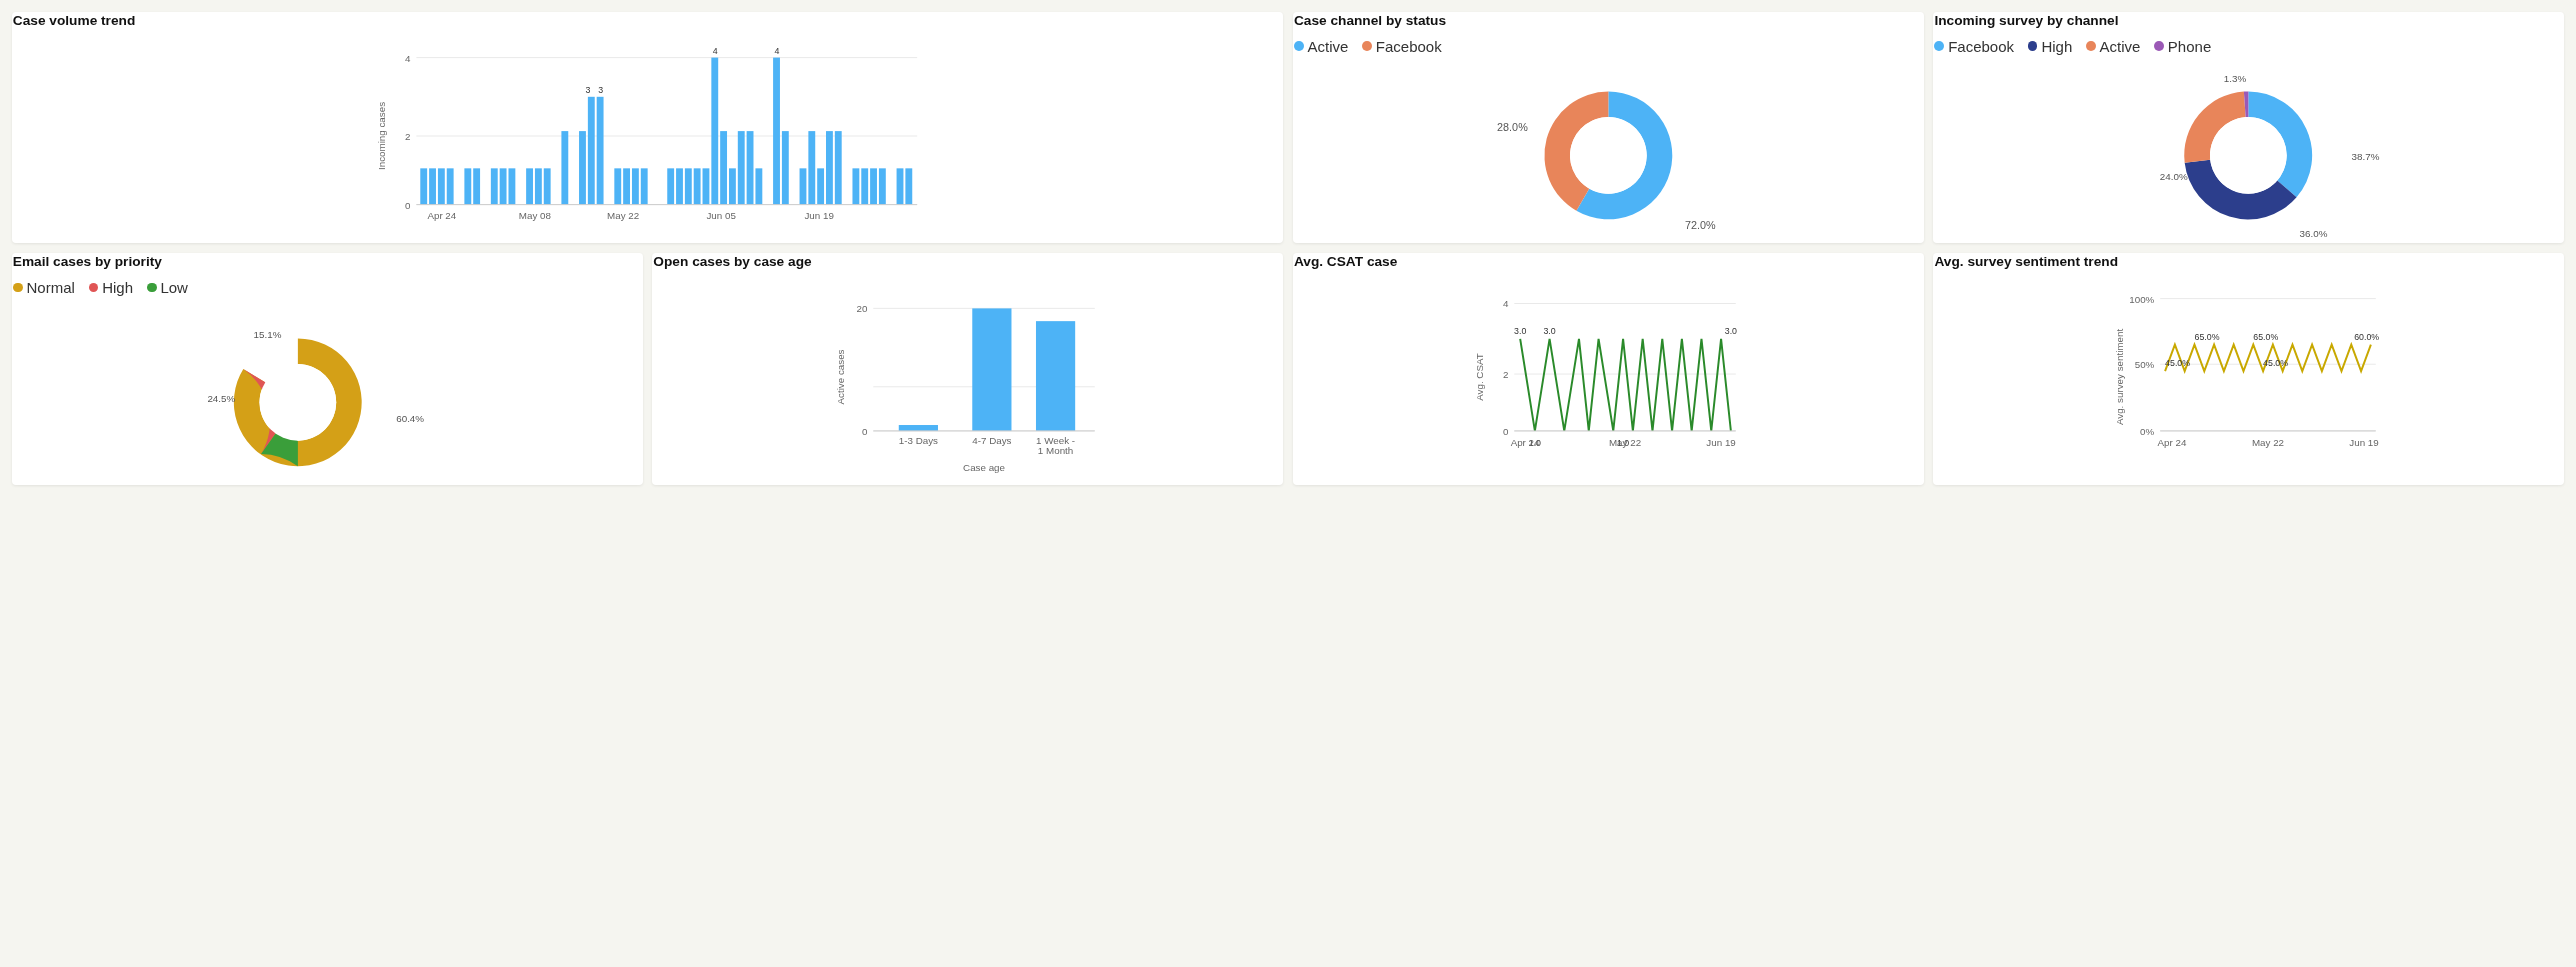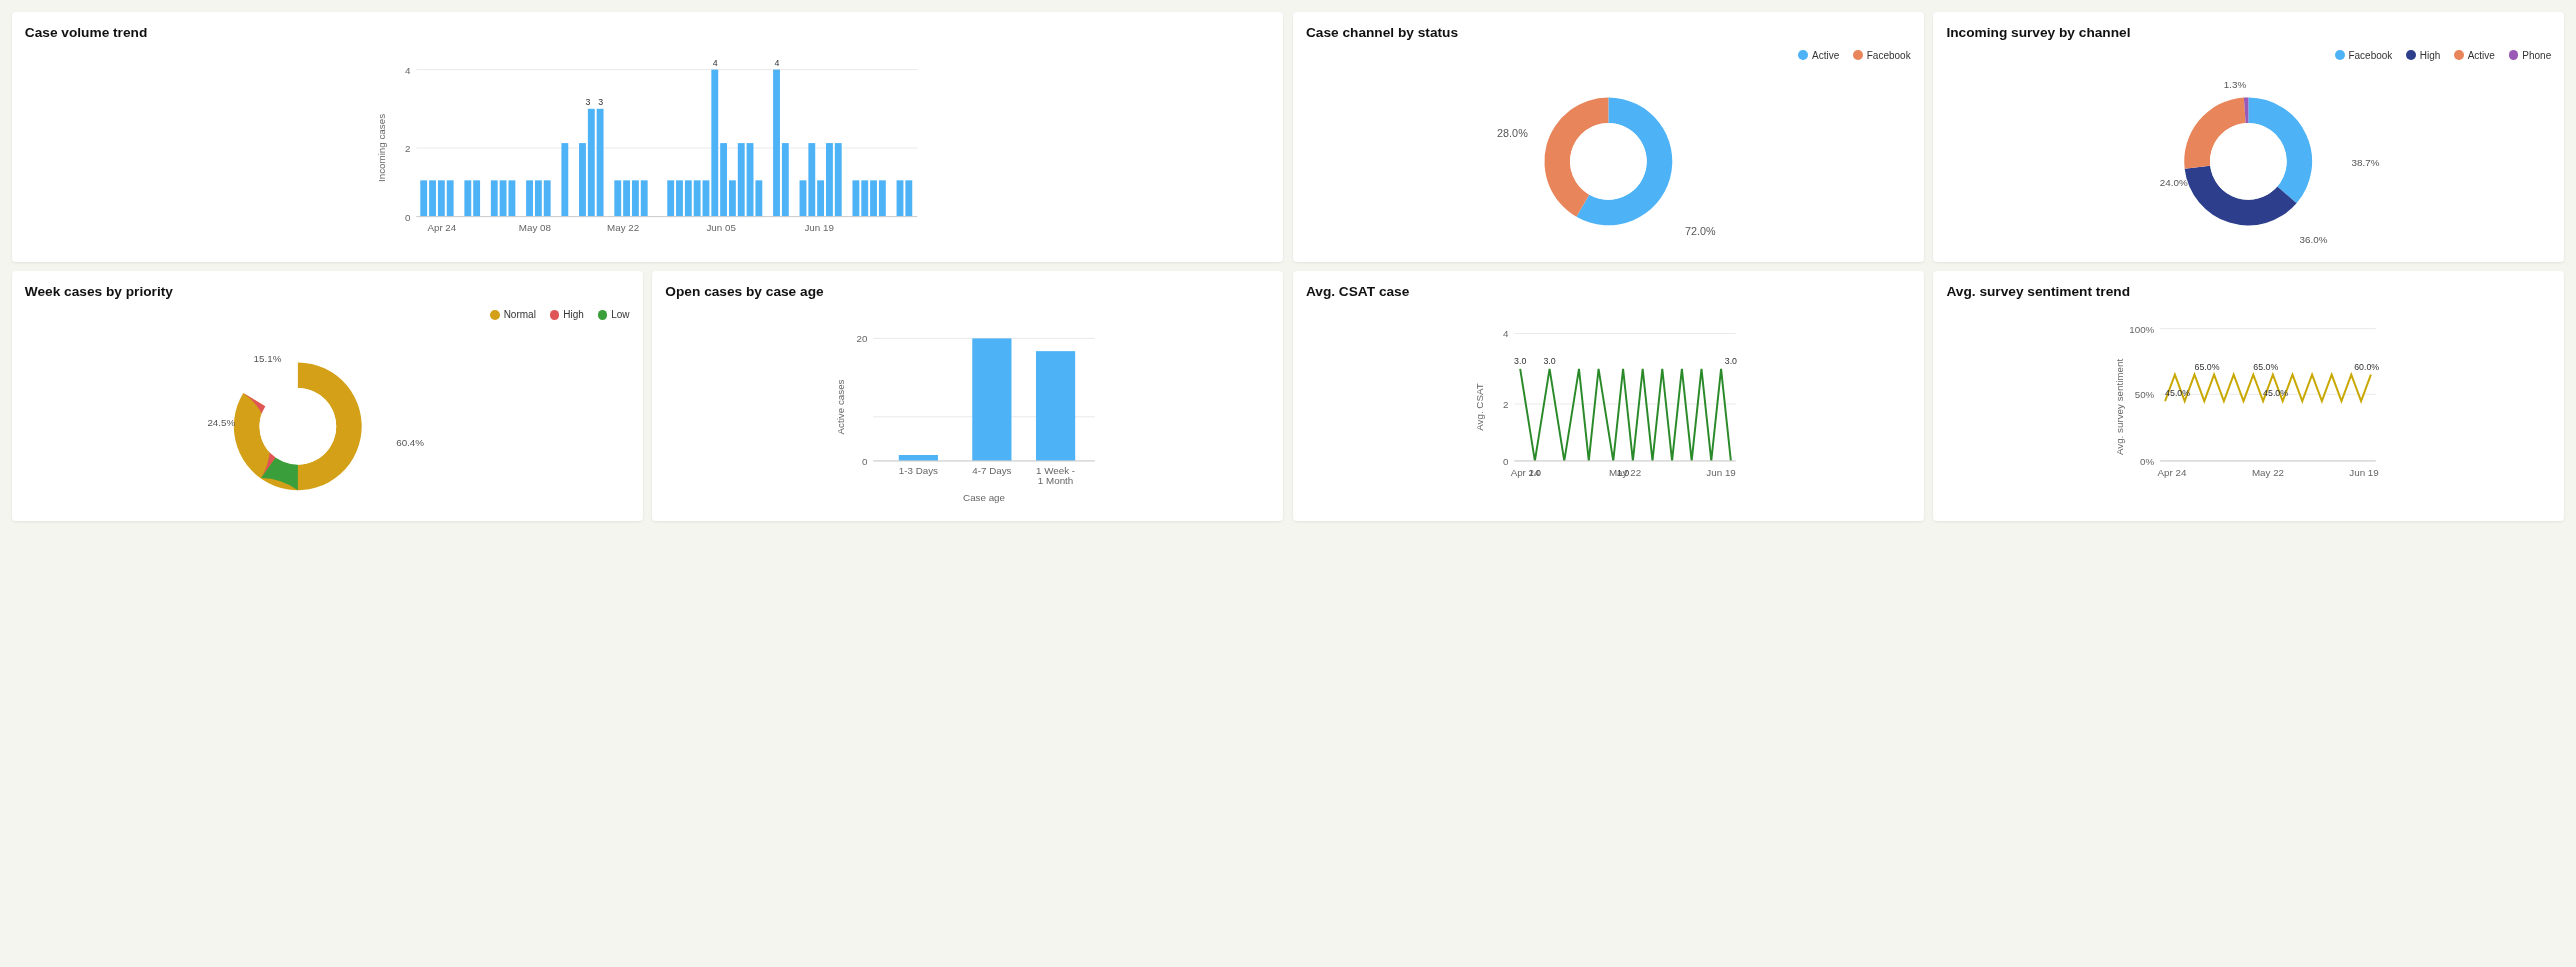--- a/index.html
+++ b/index.html
@@ -12,39 +12,38 @@
     }
     .dashboard {
       display: grid;
       grid-template-columns: 1fr 1fr 1fr 1fr;
       grid-template-rows: auto auto;
       gap: 9.8px;
     }
     .card {
       background: #fff;
       border-radius: 3.9px;
-      padding: 13px;
+      padding: 1px;
       box-shadow: 0 1px 2.9px rgba(0,0,0,0.08);
     }
     .card-wide {
       grid-column: span 2;
     }
     .card-title {
       font-size: 13.7px;
       font-weight: 600;
       margin-bottom: 9.8px;
       color: #111;
     }
     .legend {
       display: flex;
       gap: 13.7px;
-      font-size: 10px;
+      font-size: 15px;
       margin-bottom: 7.8px;
       flex-wrap: wrap;
-      justify-content: flex-end;
     }
     .legend-item {
       display: flex;
       align-items: center;
       gap: 3.9px;
     }
     .legend-dot {
       width: 9.8px;
       height: 9.8px;
       border-radius: 50%;
@@ -218,21 +217,21 @@
       </g>
 
       <text x="245" y="100" font-size="10" fill="#555">38.7%</text>
       <text x="192" y="178" font-size="10" fill="#555">36.0%</text>
       <text x="50" y="120" font-size="10" fill="#555">24.0%</text>
       <text x="115" y="20" font-size="10" fill="#555">1.3%</text>
     </svg>
   </div>
 
   <div class="card">
-    <div class="card-title">Week cases by priority</div>
+    <div class="card-title">Email cases by priority</div>
     <div class="legend">
       <div class="legend-item">
         <span class="legend-dot" style="background:#d4a017;"></span>
         <span>Normal</span>
       </div>
       <div class="legend-item">
         <span class="legend-dot" style="background:#e05555;"></span>
         <span>High</span>
       </div>
       <div class="legend-item">

